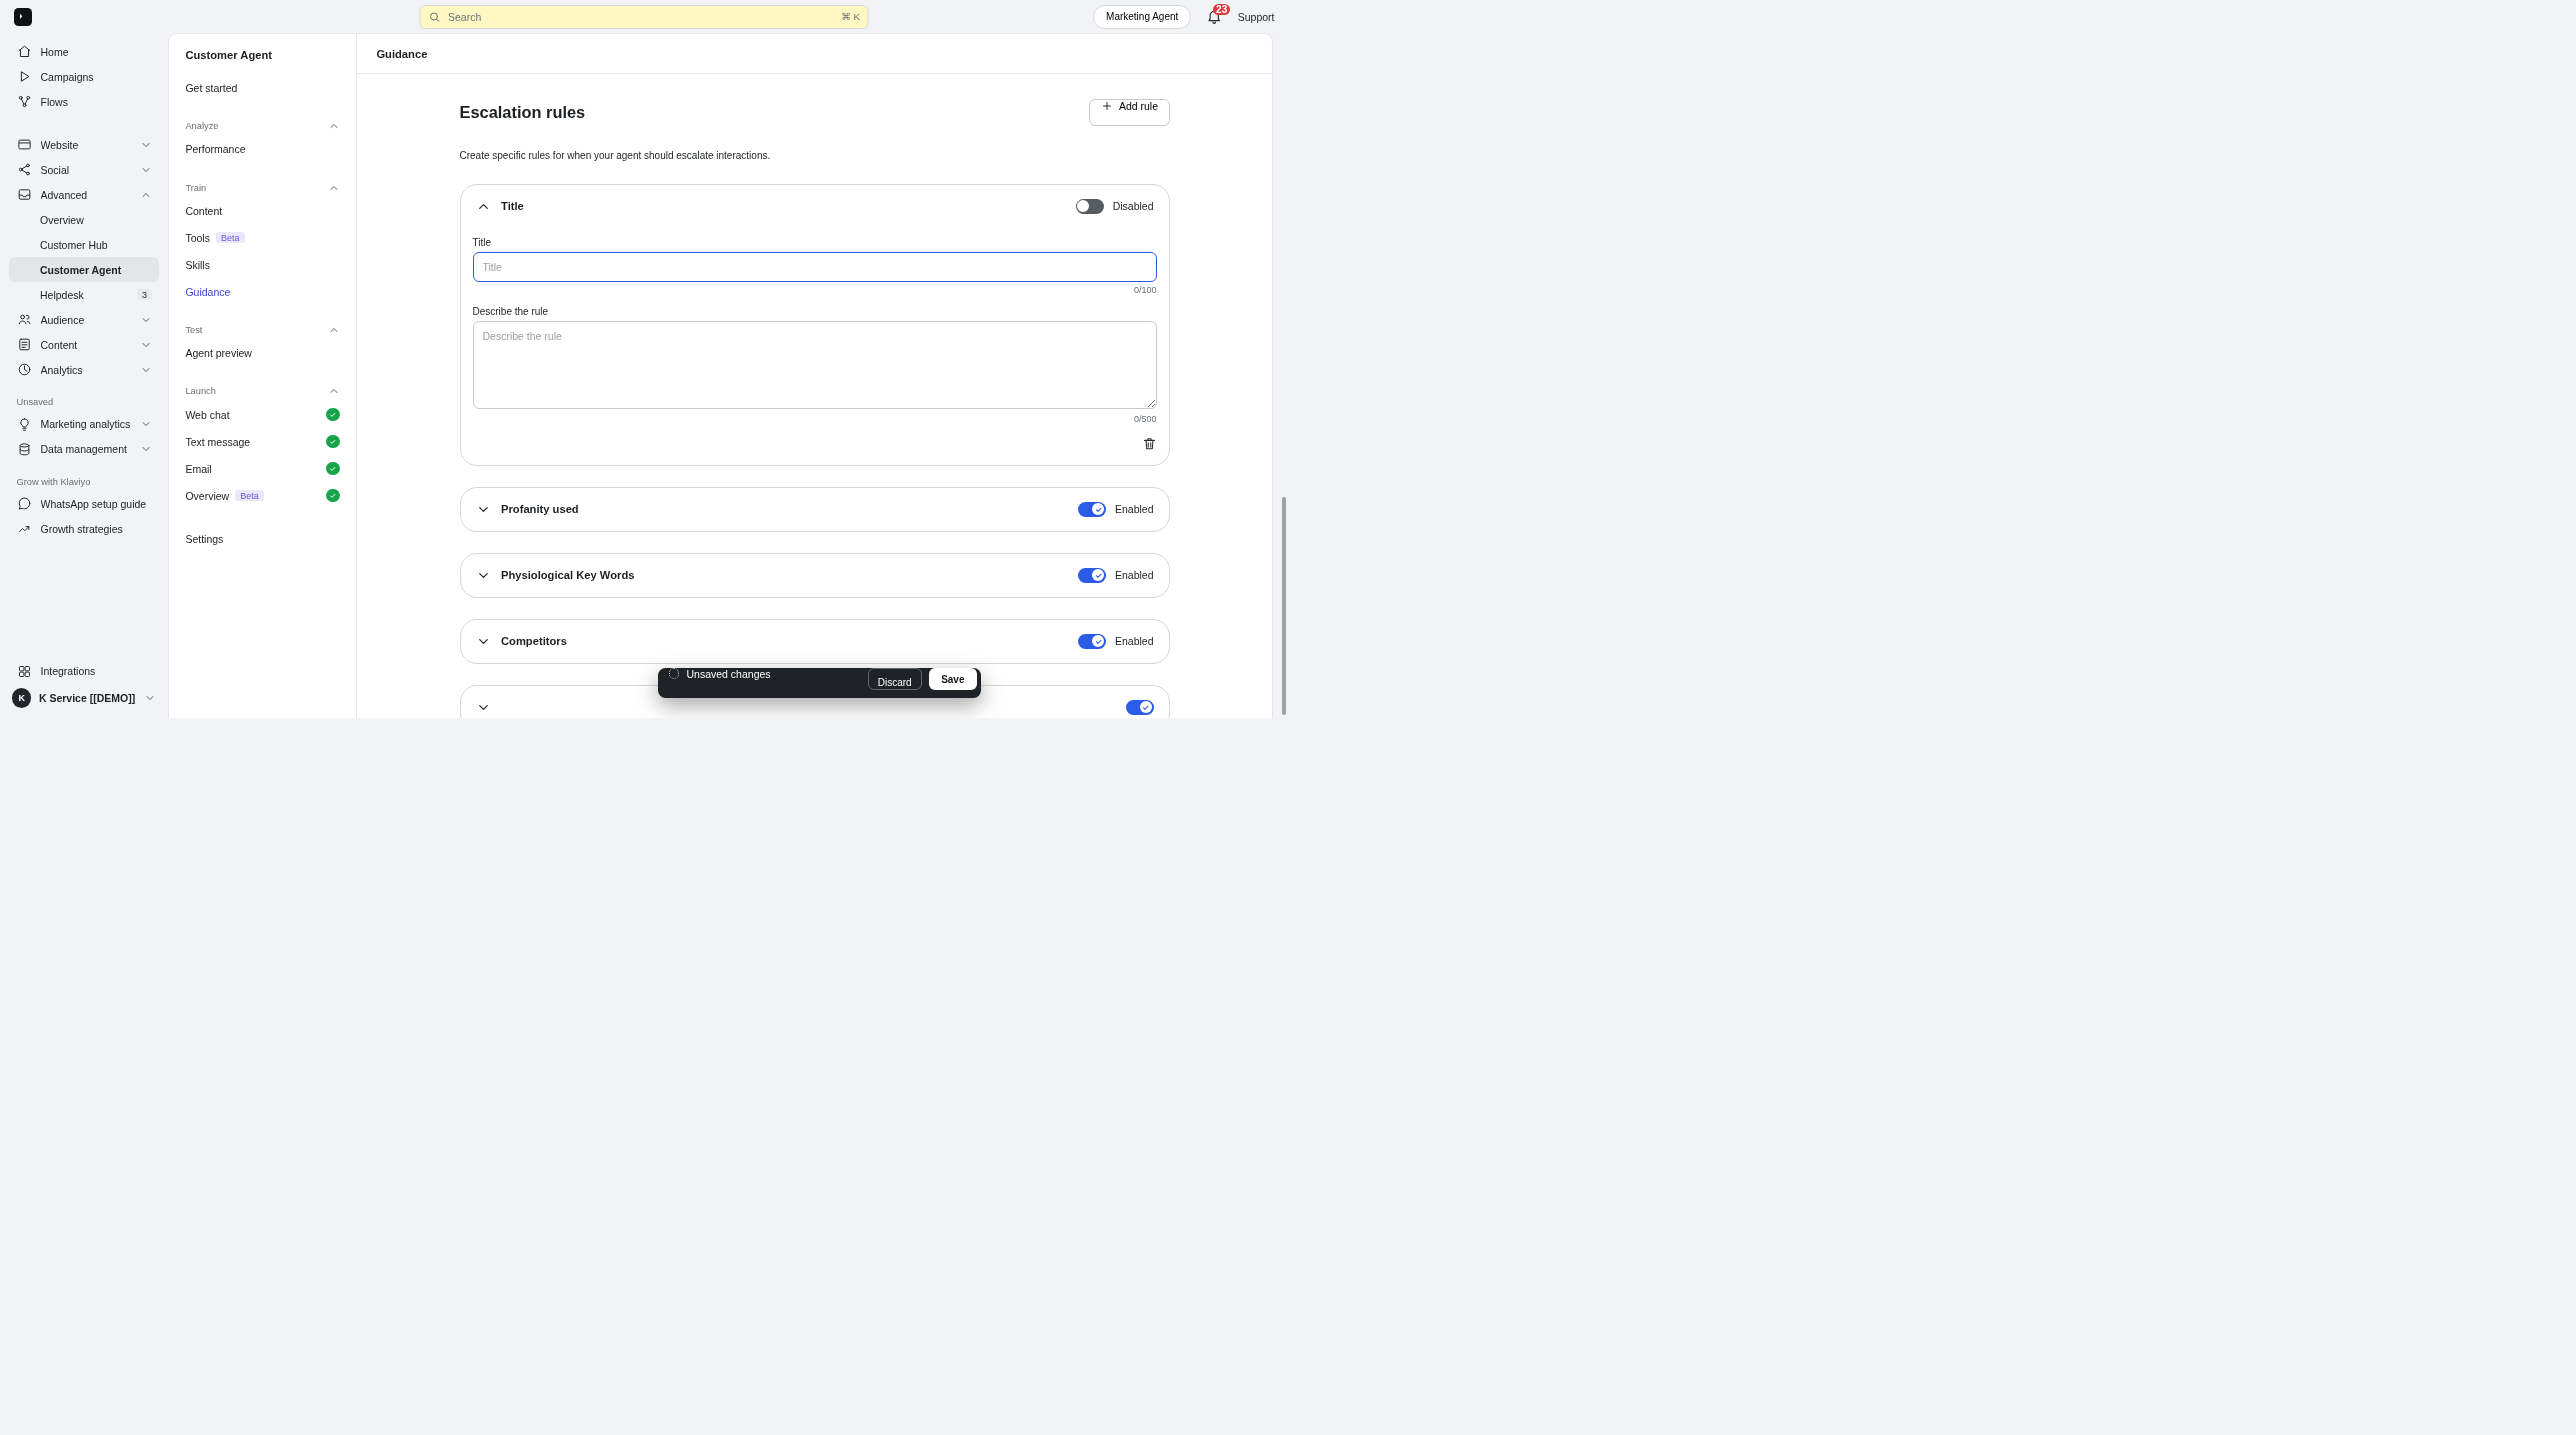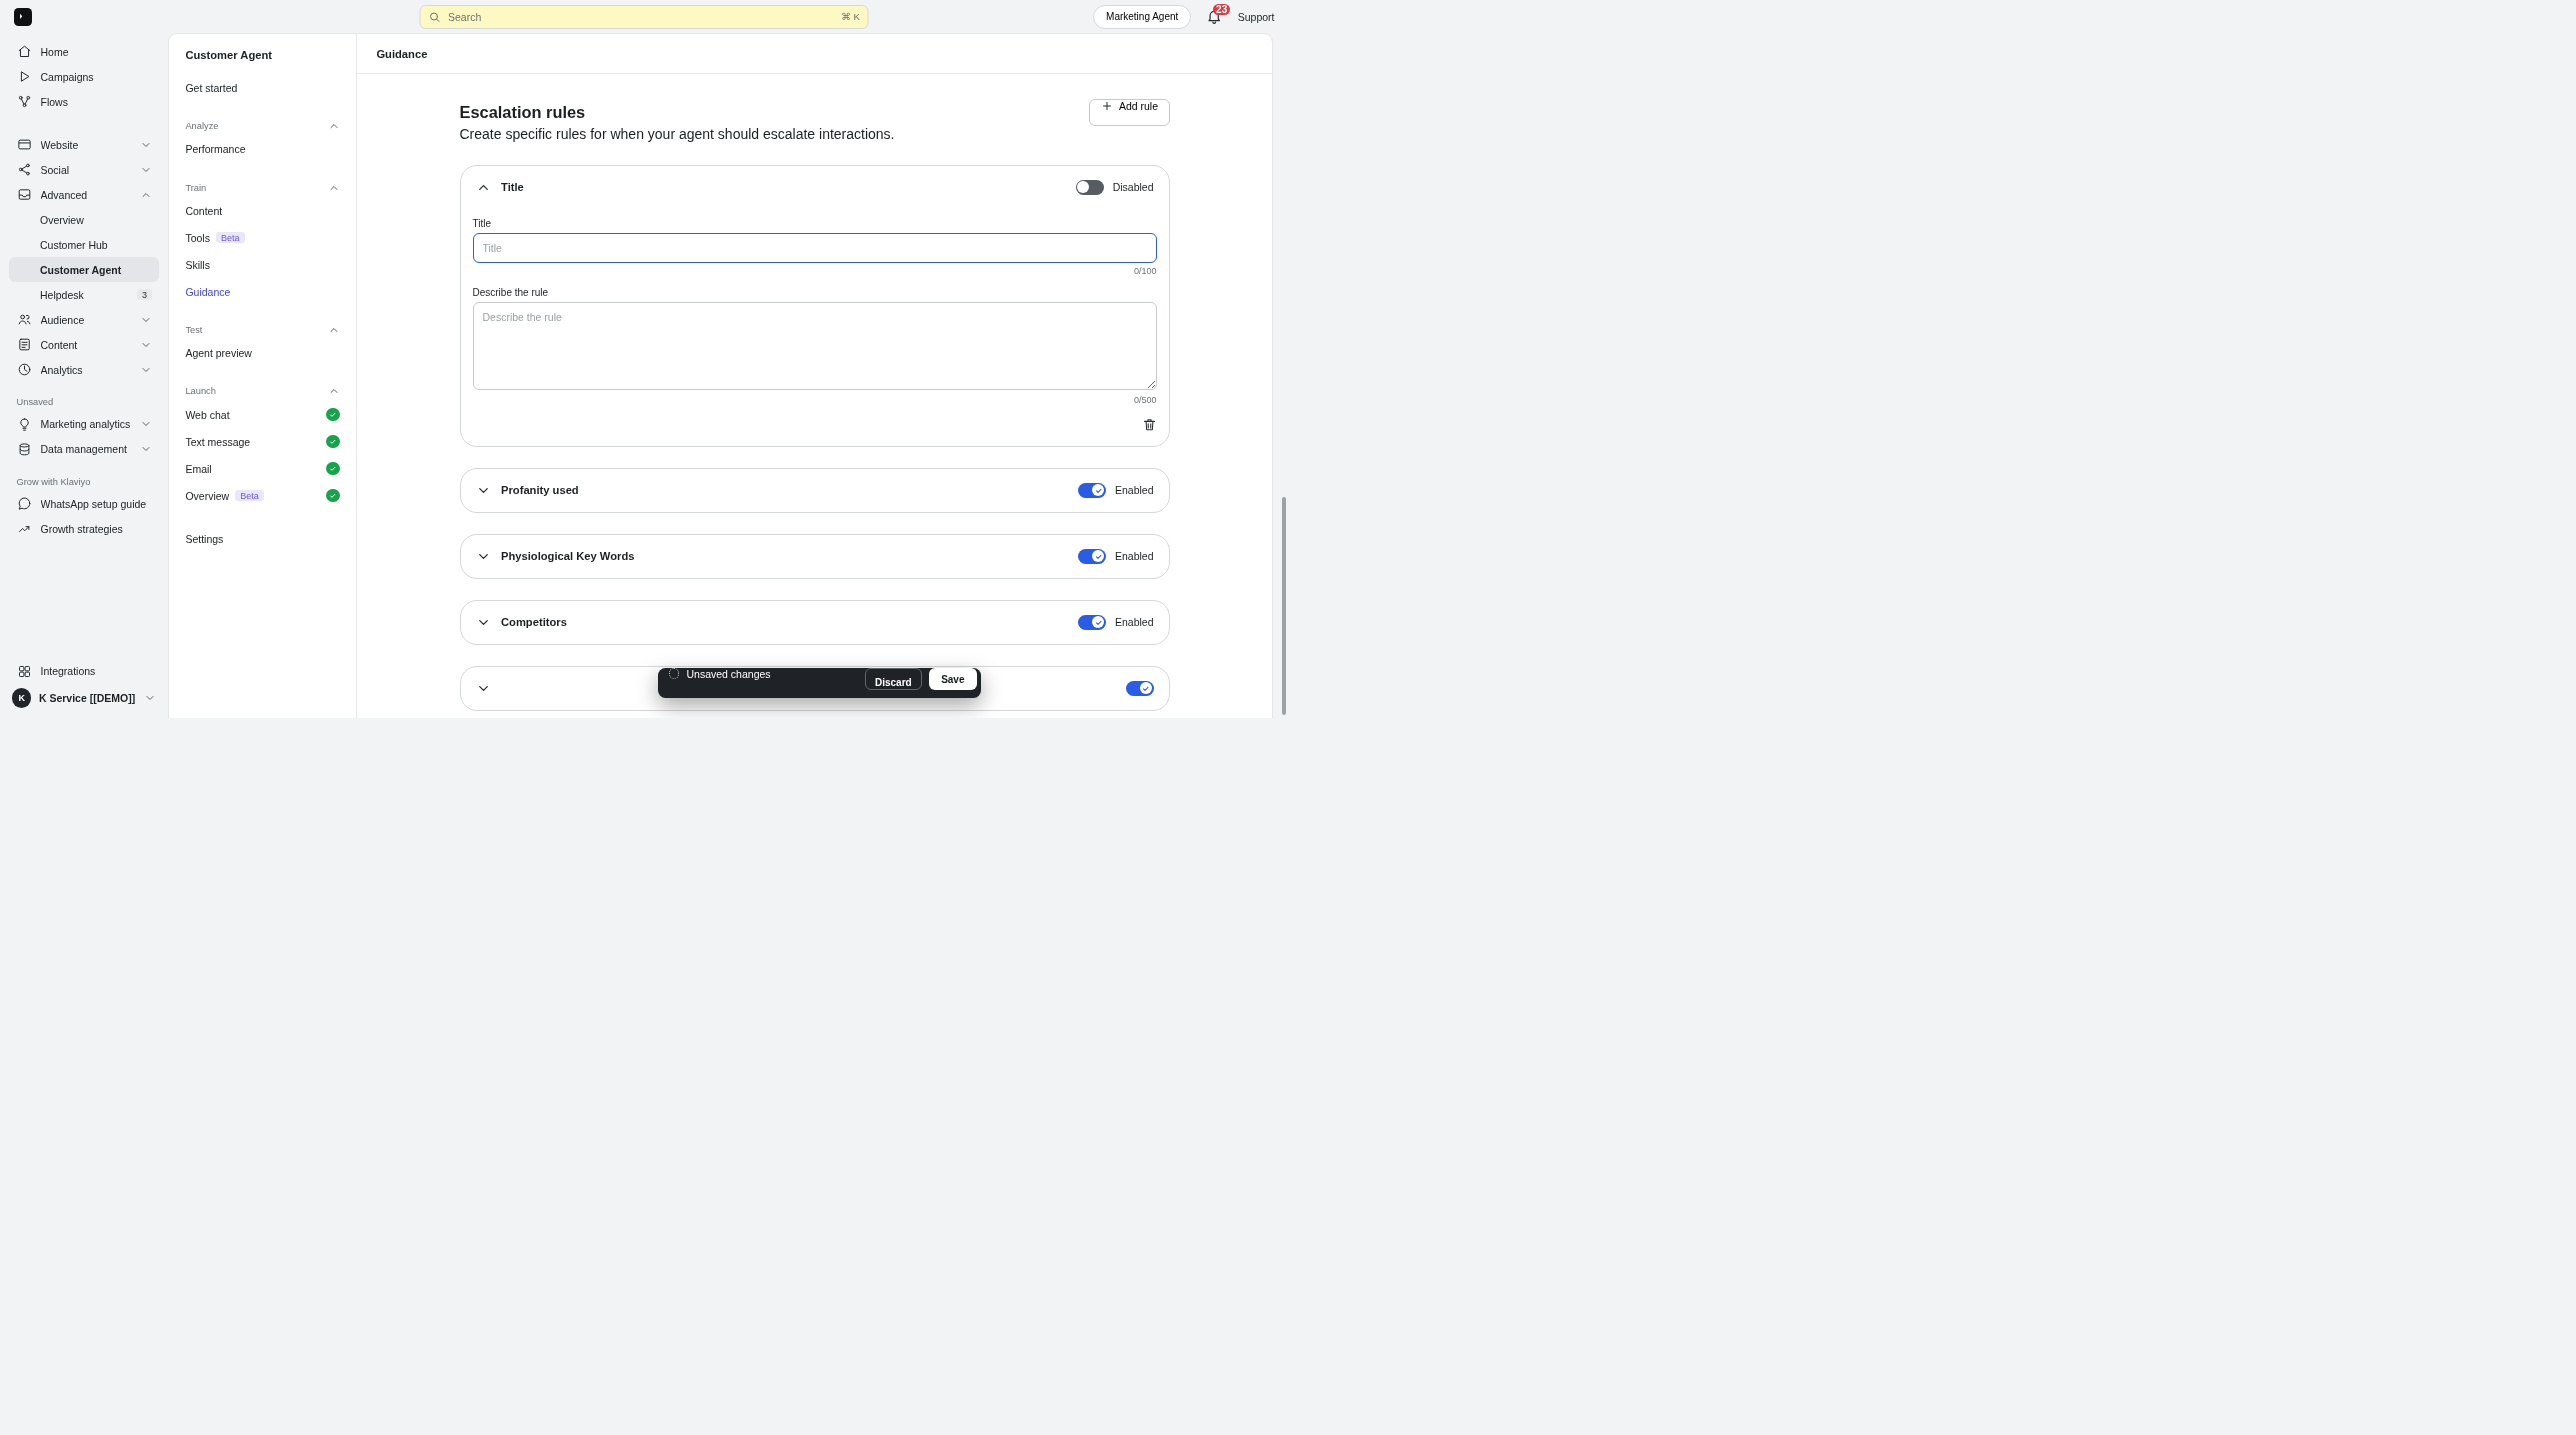--- a/index.html
+++ b/index.html
@@ -73,21 +73,21 @@
   .main { flex:1; display:flex; flex-direction:column; min-width:0; }
   .main-header { height:40px; flex:none; border-bottom:0.7px solid #e6e8ea; display:flex; align-items:center;
     padding:0 19.4px; font-size:11.2px; font-weight:600; }
   .content { flex:1; overflow:hidden; }
   .content-inner { width:710px; margin:0 auto; padding-top:25.4px; }
   .title-row { display:flex; align-items:center; justify-content:space-between; }
   .page-h1 { font-size:16.4px; font-weight:700; margin:0; }
   .add-rule-btn { height:27px; padding:0 10.5px; background:#fff; border:0.7px solid #c5c9cc; border-radius:6px;
     display:flex; gap:6px; font-size:10.5px; font-weight:500; cursor:pointer; font-family:inherit; }
   .add-rule-btn .icon { width:12px; height:12px; }
-  .page-desc { font-size:14px; color:#1c2023; }
+  .page-desc { margin-top:24px; font-size:10px; color:#1c2023; }
   .cards { margin-top:22.4px; }
   .card { background:#fff; border:0.7px solid #d5d7d9; border-radius:17px; margin-bottom:21px; }
   .card-header { height:43px; display:flex; align-items:center; gap:10.5px; padding:0 15px; }
   .card-title { font-size:11.2px; font-weight:600; }
   .card-header .right { margin-left:auto; display:flex; align-items:center; gap:9px; }
   .state-label { font-size:10.5px; color:#1c2023; }
   .collapse-btn { width:15px; height:15px; color:#24282b; cursor:pointer; flex:none; }
 
   .toggle { width:28px; height:15px; border-radius:7.5px; position:relative; cursor:pointer; flex:none; }
   .toggle.off { background:#565c61; }
@@ -110,21 +110,21 @@
   .trash-btn { width:15px; height:15px; color:#2a2e31; cursor:pointer; }
 
   
   .toast { position:absolute; left:658px; bottom:20px; width:323px; height:30px; background:#1f2327; border-radius:7.5px;
     display:flex; align-items:flex-start; gap:7.5px; padding:0 4.5px 0 10.5px; box-shadow:0 7.5px 21px rgba(0,0,0,.35); }
   .spinner { width:10.5px; height:10.5px; border:1.5px dotted #cdd1d4; border-radius:50%; flex:none;
     animation:spin 1.4s linear infinite; }
   @keyframes spin { to { transform:rotate(360deg); } }
   .toast-msg { color:#fff; font-size:10.5px; flex:1; }
   .toast-btn { height:22.4px; border-radius:6px; font-family:inherit; font-size:10px; cursor:pointer; }
-  .discard-btn { background:#1f2327; border:0.7px solid #63686c; color:#fff; padding:8px 9px; font-weight:700; }
+  .discard-btn { background:#1f2327; border:0.7px solid #63686c; color:#fff; padding:8px 9px; font-weight:400; }
   .save-btn { background:#fff; border:none; color:#16191b; padding:0 12px; font-weight:700; }
 
   .scroll-thumb { position:absolute; right:2.2px; top:497px; width:3.7px; height:218px; background:#9ea2a5; border-radius:2.2px; }
 </style>
 </head>
 <body>
 
 <div class="topbar">
   <span class="logo">
     <svg viewBox="0 0 24 24">

